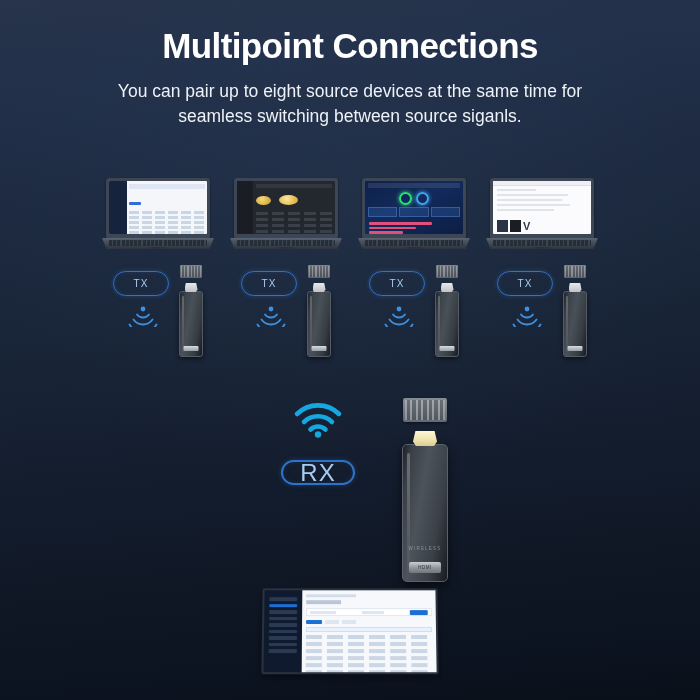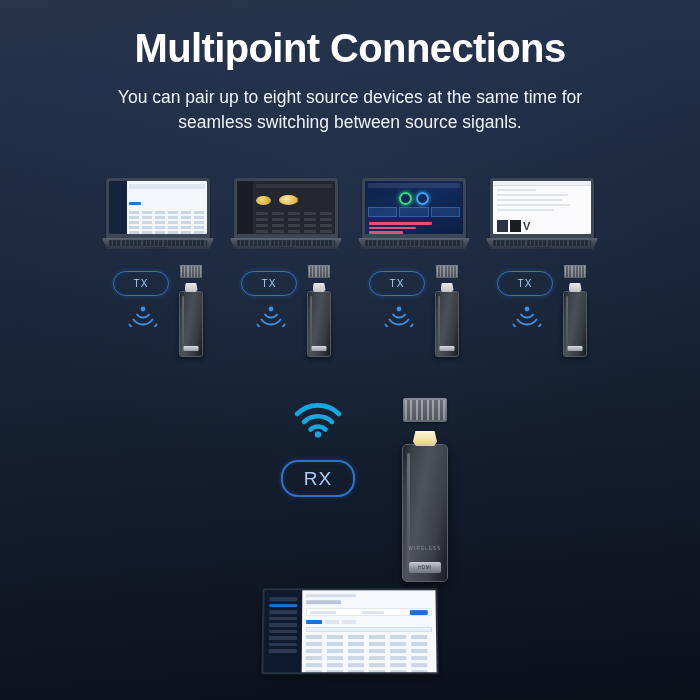--- a/index.html
+++ b/index.html
@@ -36,21 +36,21 @@
   }
 
   
   .header {
     position: absolute;
     top: 0; left: 0; right: 0;
     text-align: center;
     padding-top: 26px;
   }
   .title {
-    font-size: 40px;
+    font-size: 35px;
     font-weight: bold;
     letter-spacing: -0.6px;
     color: #ffffff;
     line-height: 1.12;
   }
   .subtitle {
     margin-top: 14px;
     font-size: 17.5px;
     line-height: 1.42;
     color: #eef2f7;
@@ -175,23 +175,23 @@
     color: #a9cdf2;
     font-size: 10px;
     letter-spacing: 1px;
     display: flex;
     align-items: center;
     justify-content: center;
     box-shadow: 0 0 5px rgba(47,114,201,0.35), inset 0 0 5px rgba(47,114,201,0.18);
   }
   .badge-rx {
     width: 74px;
-    height: 37px;
+    height: 25px;
     border-radius: 17px;
-    font-size: 19px;
+    font-size: 24px;
     border-width: 2px;
   }
   .signal-down { margin: 9px auto 0; width: 34px; height: 22px; display: block; }
   .wifi-up { width: 50px; height: 38px; display: block; }
 
   
   .dongle { width: 24px; position: relative; }
   .cap {
     width: 22px; height: 13px; margin: 0 auto 5px;
     background: linear-gradient(180deg,#7d838c 0%, #5d636c 100%);

